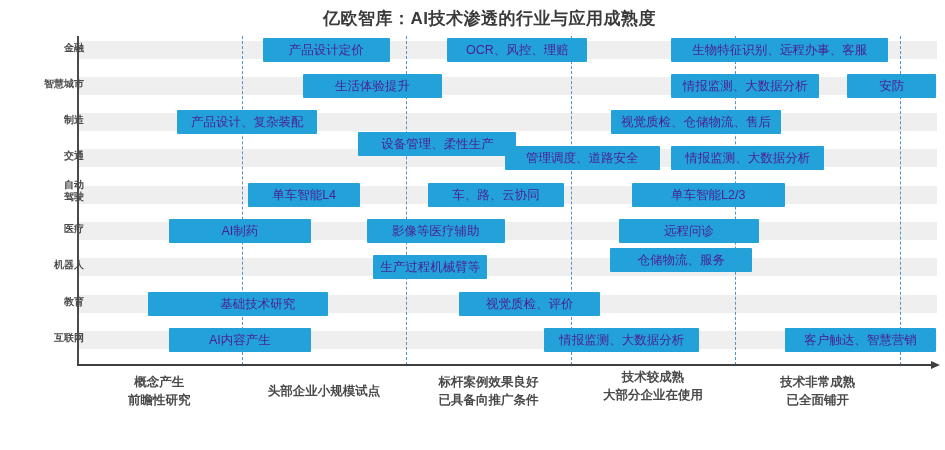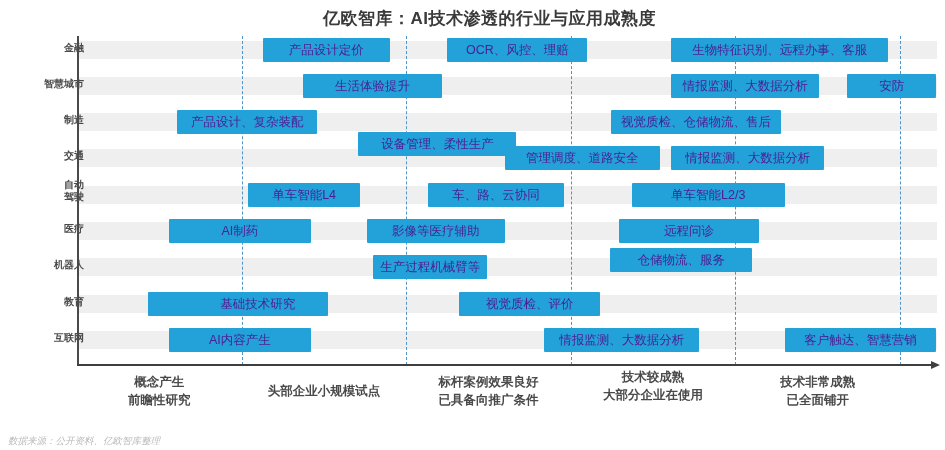--- a/index.html
+++ b/index.html
@@ -97,14 +97,13 @@
       <div class="divider" style="left: 900px; top: 36px; height: 329px;"></div>
       <div class="yaxis" style="left: 77px; top: 36px; height: 330px;"></div>
       <div class="xaxis" style="left: 77px; top: 364px; width: 855px;"></div>
       <div class="arrow" style="left: 931px; top: 360.5px;"></div>
       <div class="stage-label" style="left: 64.3px; top: 373px;"><span>概念产生</span><br><span>前瞻性研究</span></div>
       <div class="stage-label" style="left: 228.9px; top: 382px;"><span>头部企业小规模试点</span></div>
       <div class="stage-label" style="left: 393.5px; top: 373px;"><span>标杆案例效果良好</span><br><span>已具备向推广条件</span></div>
       <div class="stage-label" style="left: 558.1px; top: 368px;"><span>技术较成熟</span><br><span>大部分企业在使用</span></div>
       <div class="stage-label" style="left: 722.7px; top: 373px;"><span>技术非常成熟</span><br><span>已全面铺开</span></div>
     </div>
-  <div class="source-note">数据来源：公开资料、亿欧智库整理</div>
 </div>
 
 </body></html>

